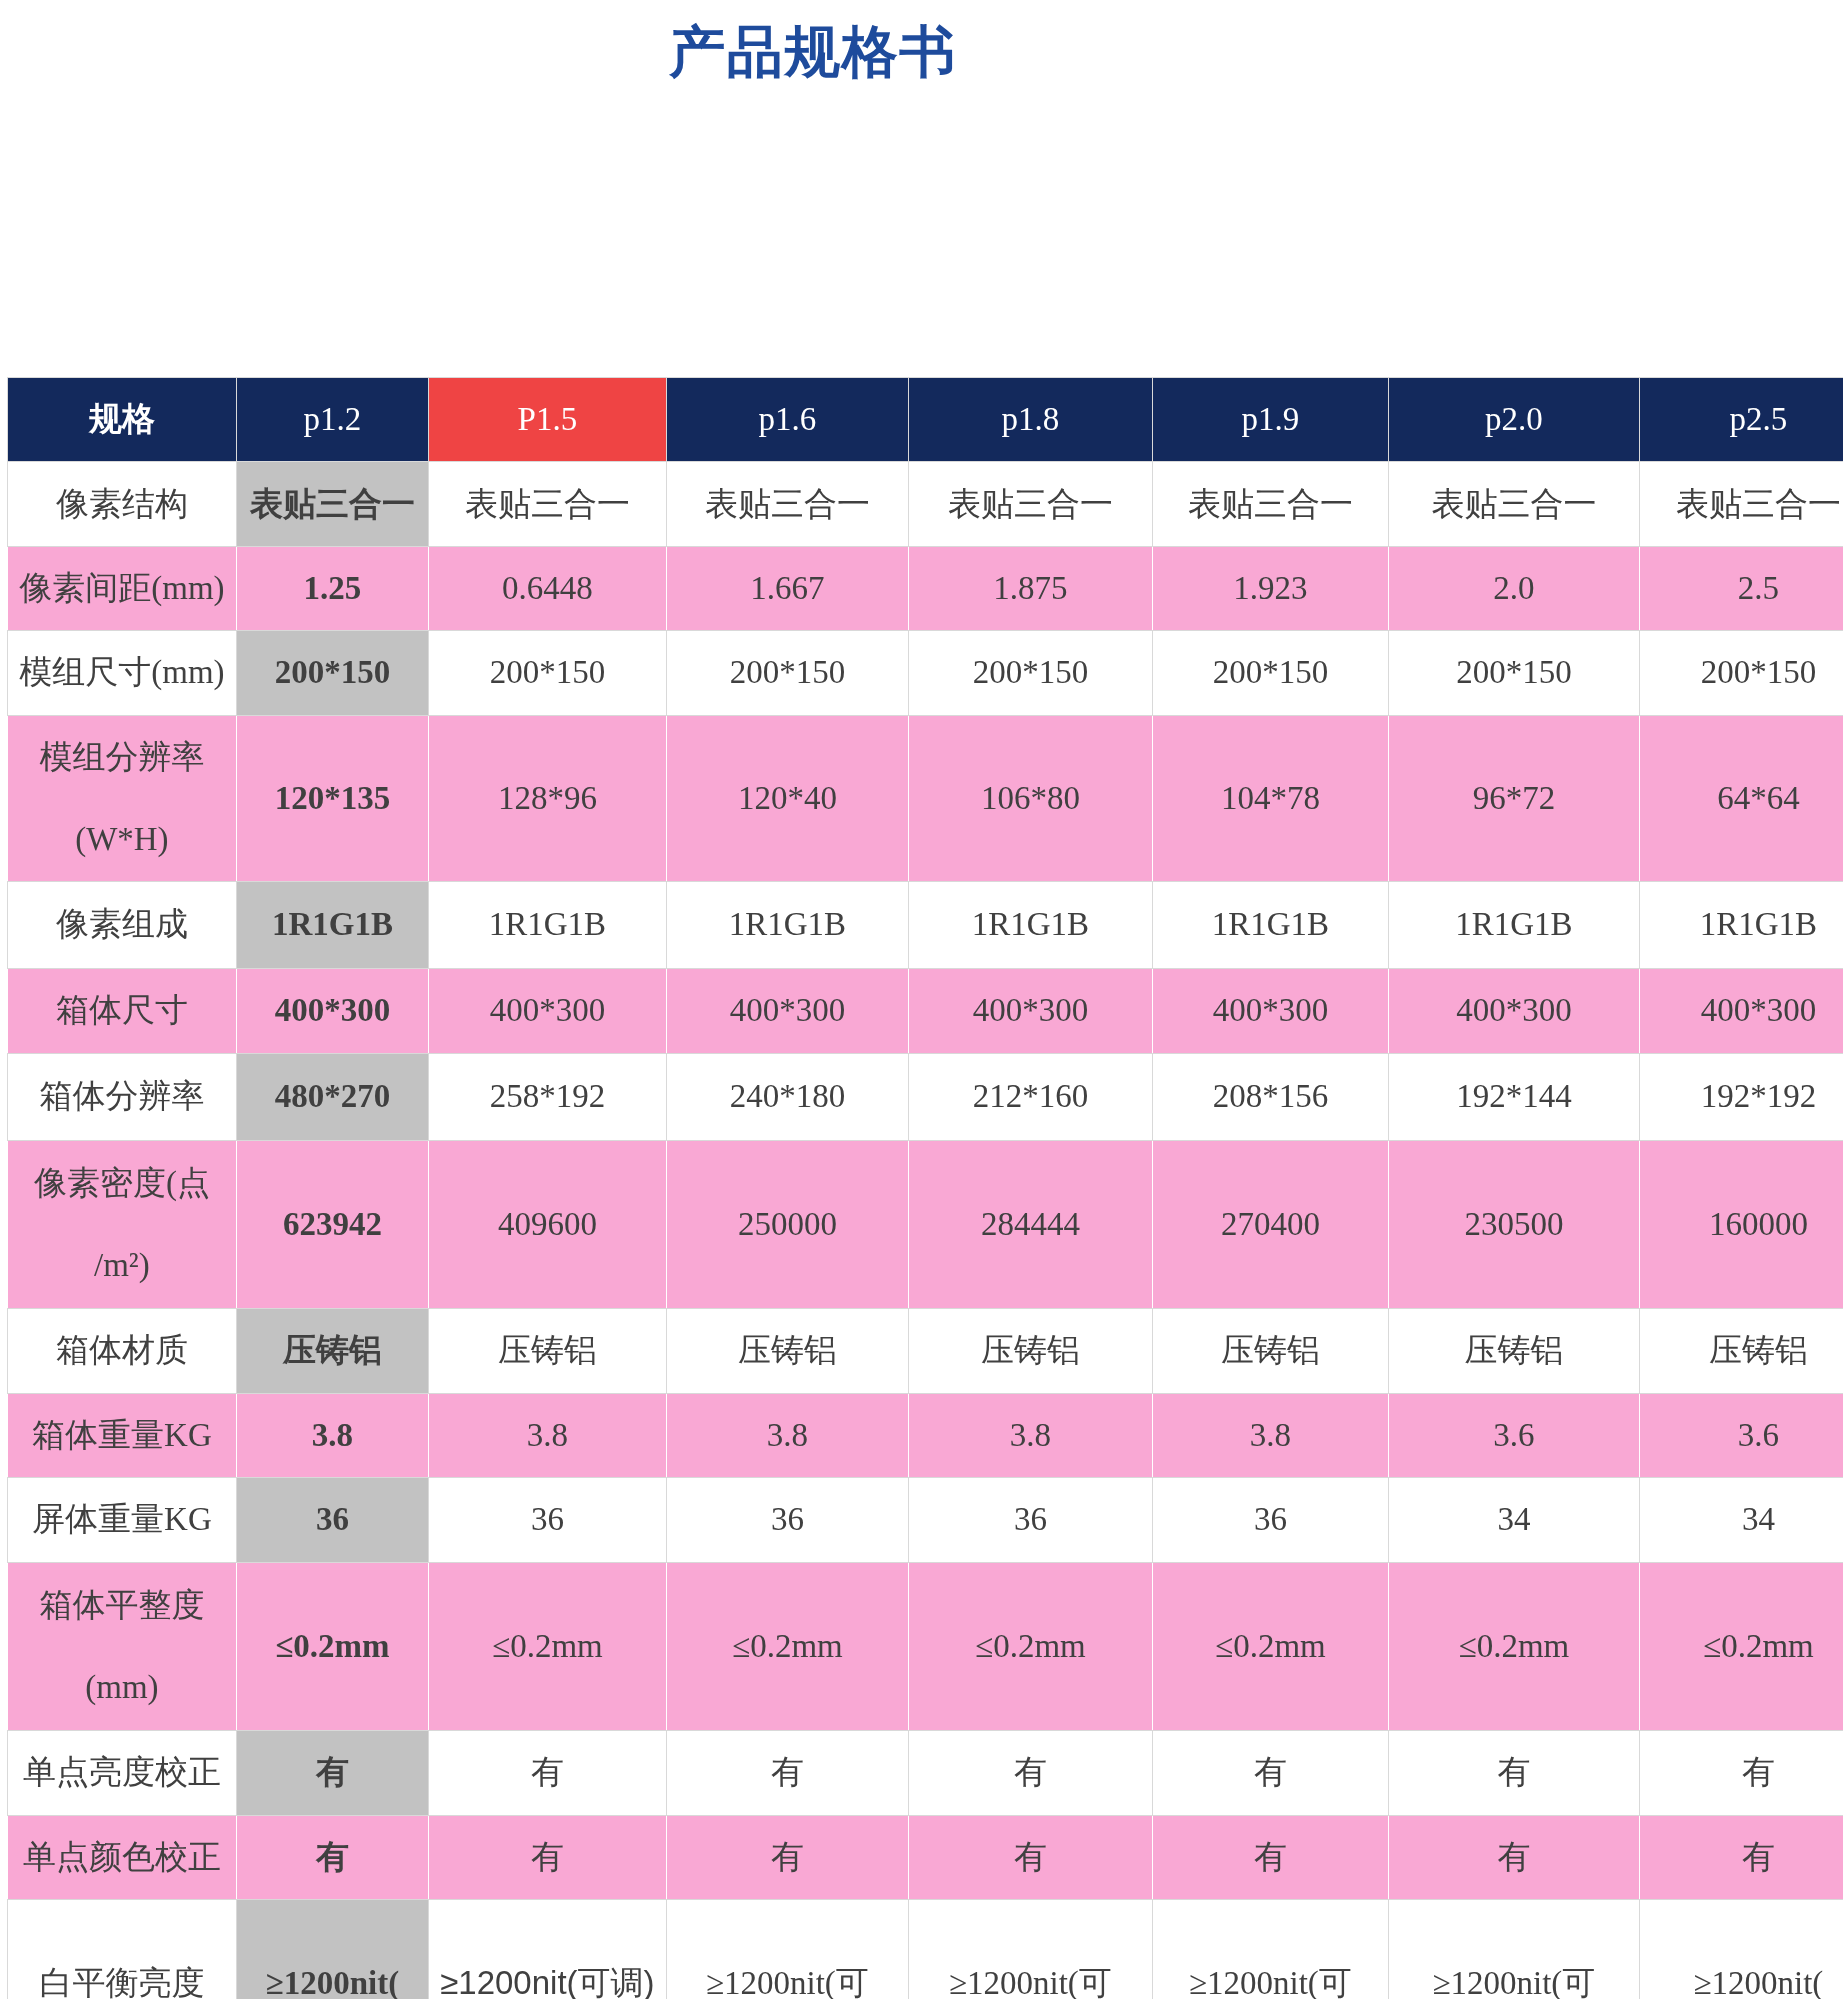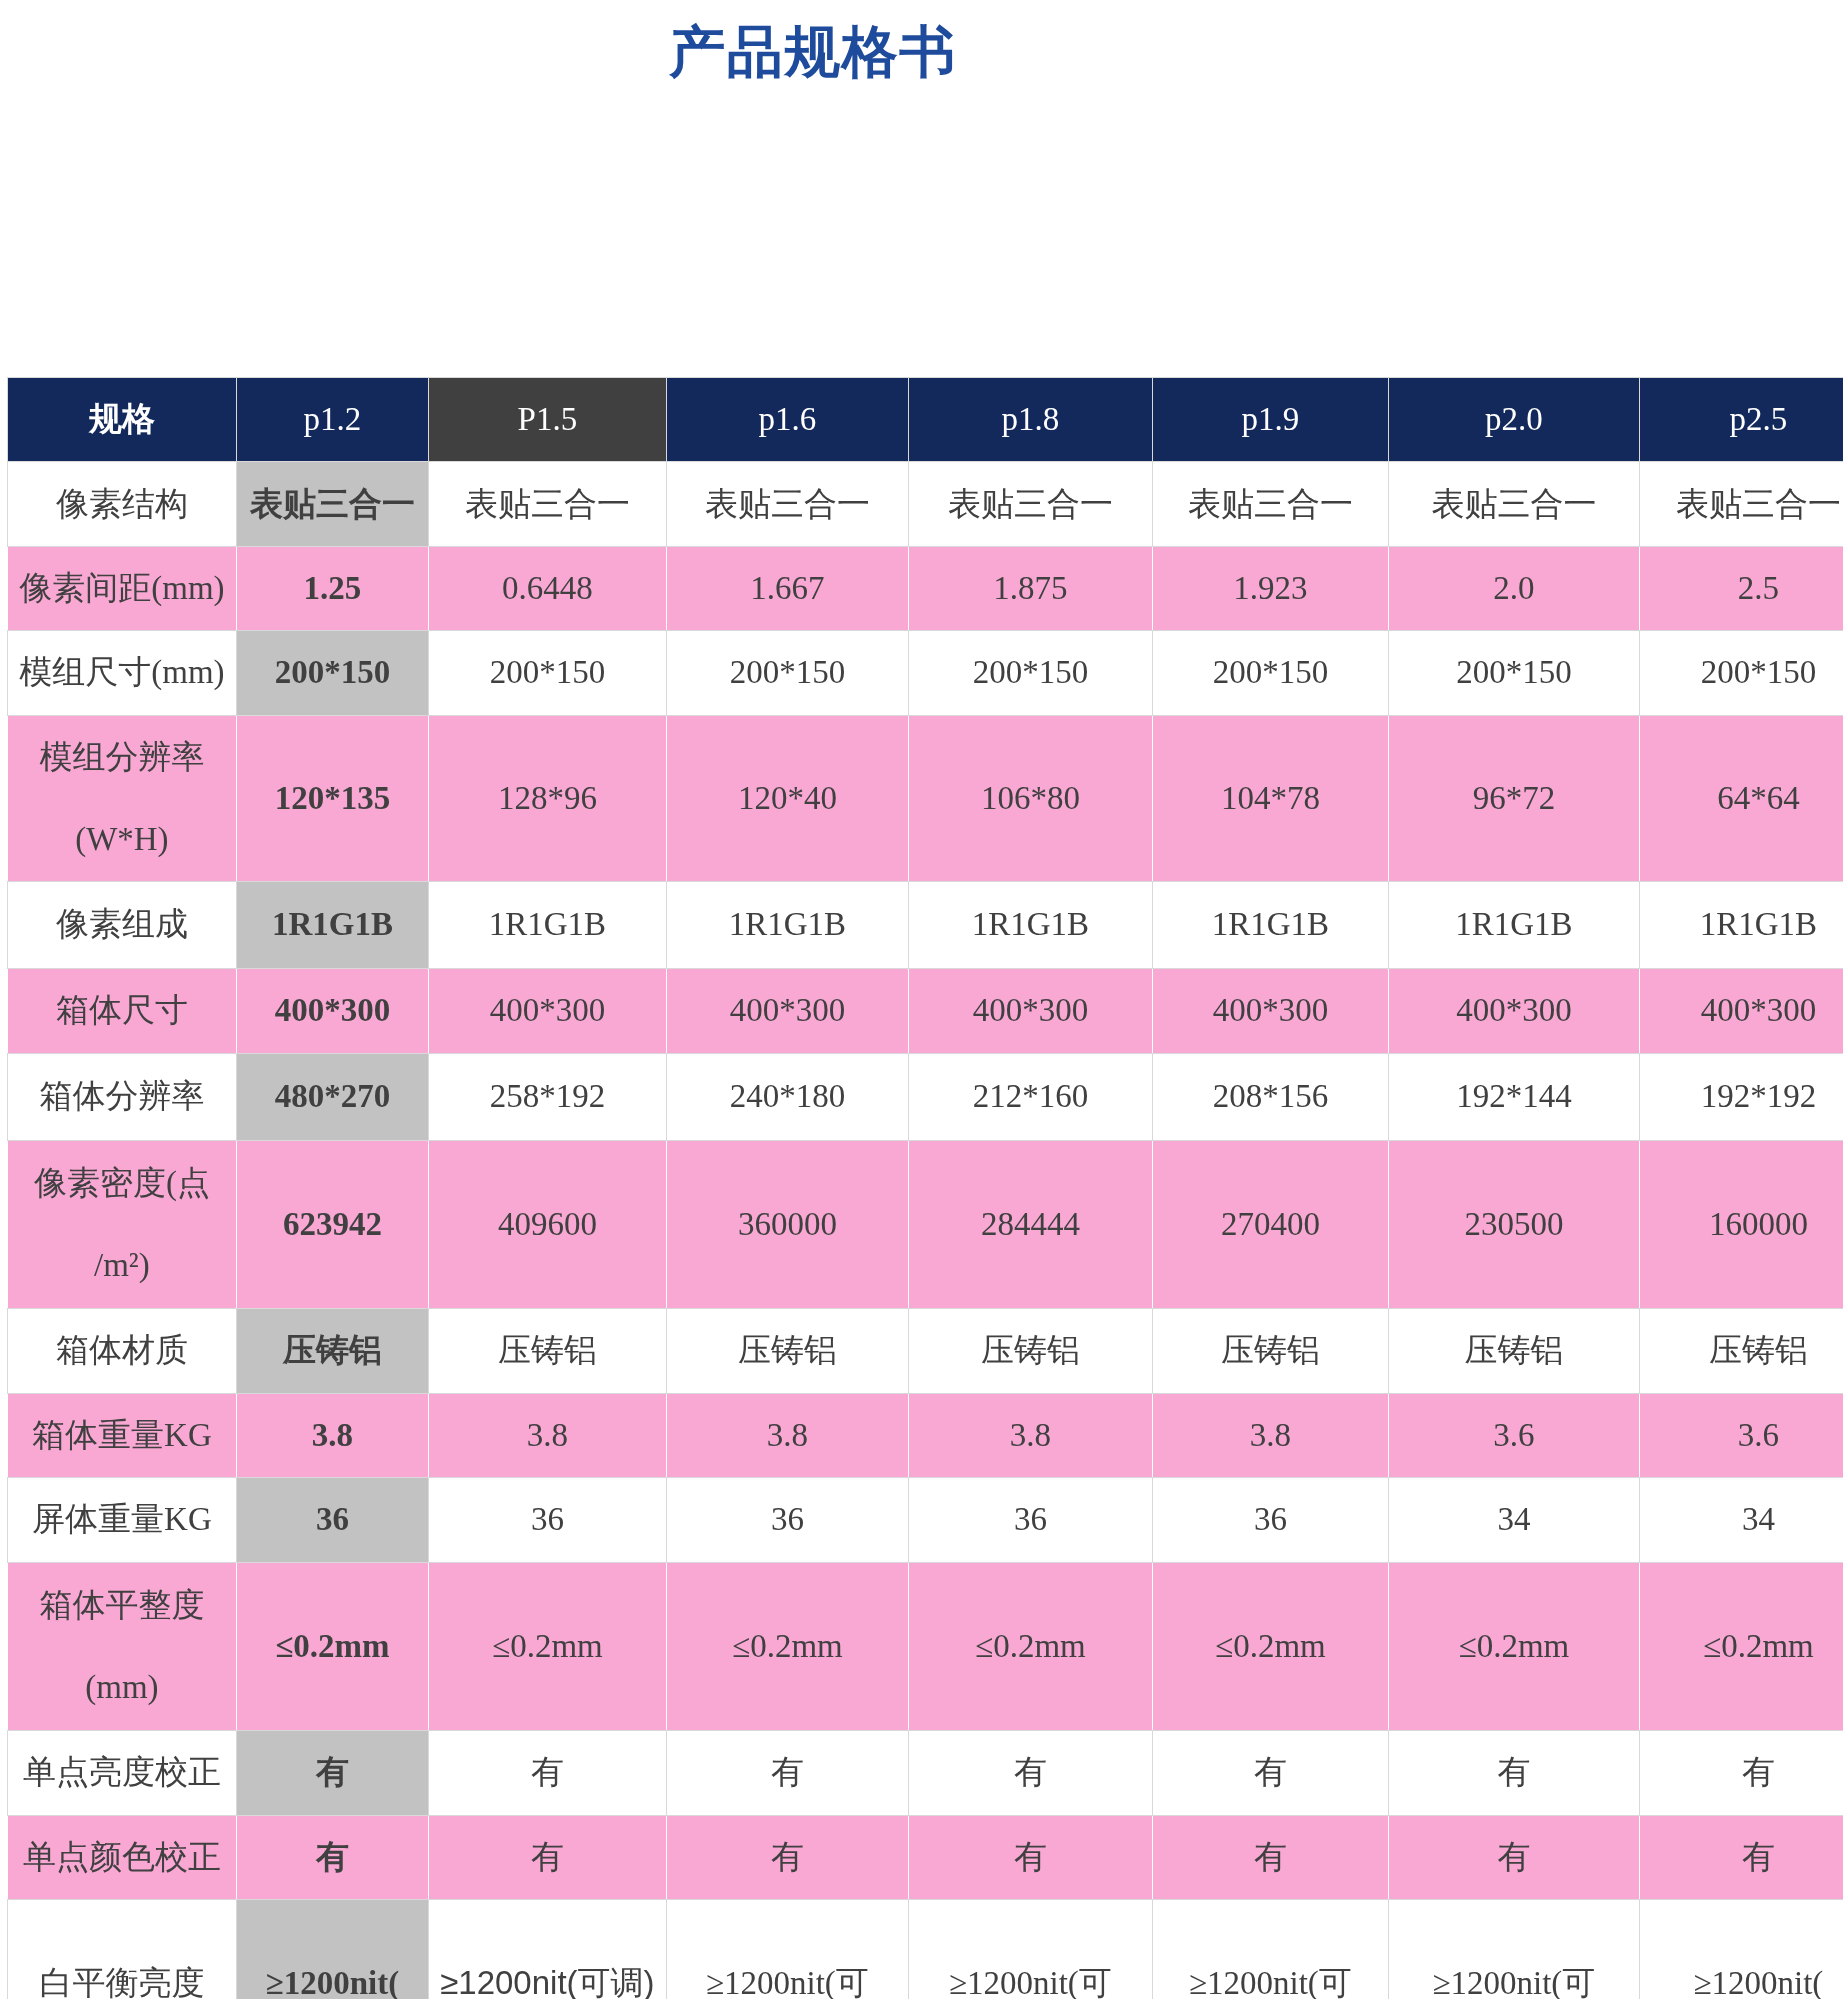--- a/index.html
+++ b/index.html
@@ -44,21 +44,21 @@
     overflow: hidden;
   }
   thead tr { height: 84px; }
   th {
     background: #13295c;
     color: #ffffff;
     font-weight: normal;
     border-color: #d9d9d9;
   }
   th.hdr-spec { font-weight: bold; }
-  th.hdr-alt  { background: #404040; }
+  th.hdr-alt  { background: #ef4444; }
   tr.blue td {
     background: #f9a8d4;
     border-left-color: #ffffff;
     border-right-color: #ffffff;
   }
   td.p12 {
     background: #c2c2c2;
     font-weight: bold;
   }
   td.embold { font-weight: normal; }
@@ -163,21 +163,21 @@
           <td>212*160</td>
           <td>208*156</td>
           <td>192*144</td>
           <td>192*192</td>
         </tr>
         <tr class="blue" style="height: 168px;">
           <td>像素密度(点
 /m²)</td>
           <td class="p12">623942</td>
           <td>409600</td>
-          <td>360000</td>
+          <td>250000</td>
           <td>284444</td>
           <td>270400</td>
           <td>230500</td>
           <td>160000</td>
         </tr>
         <tr style="height: 85px;">
           <td>箱体材质</td>
           <td class="p12">压铸铝</td>
           <td>压铸铝</td>
           <td>压铸铝</td>

